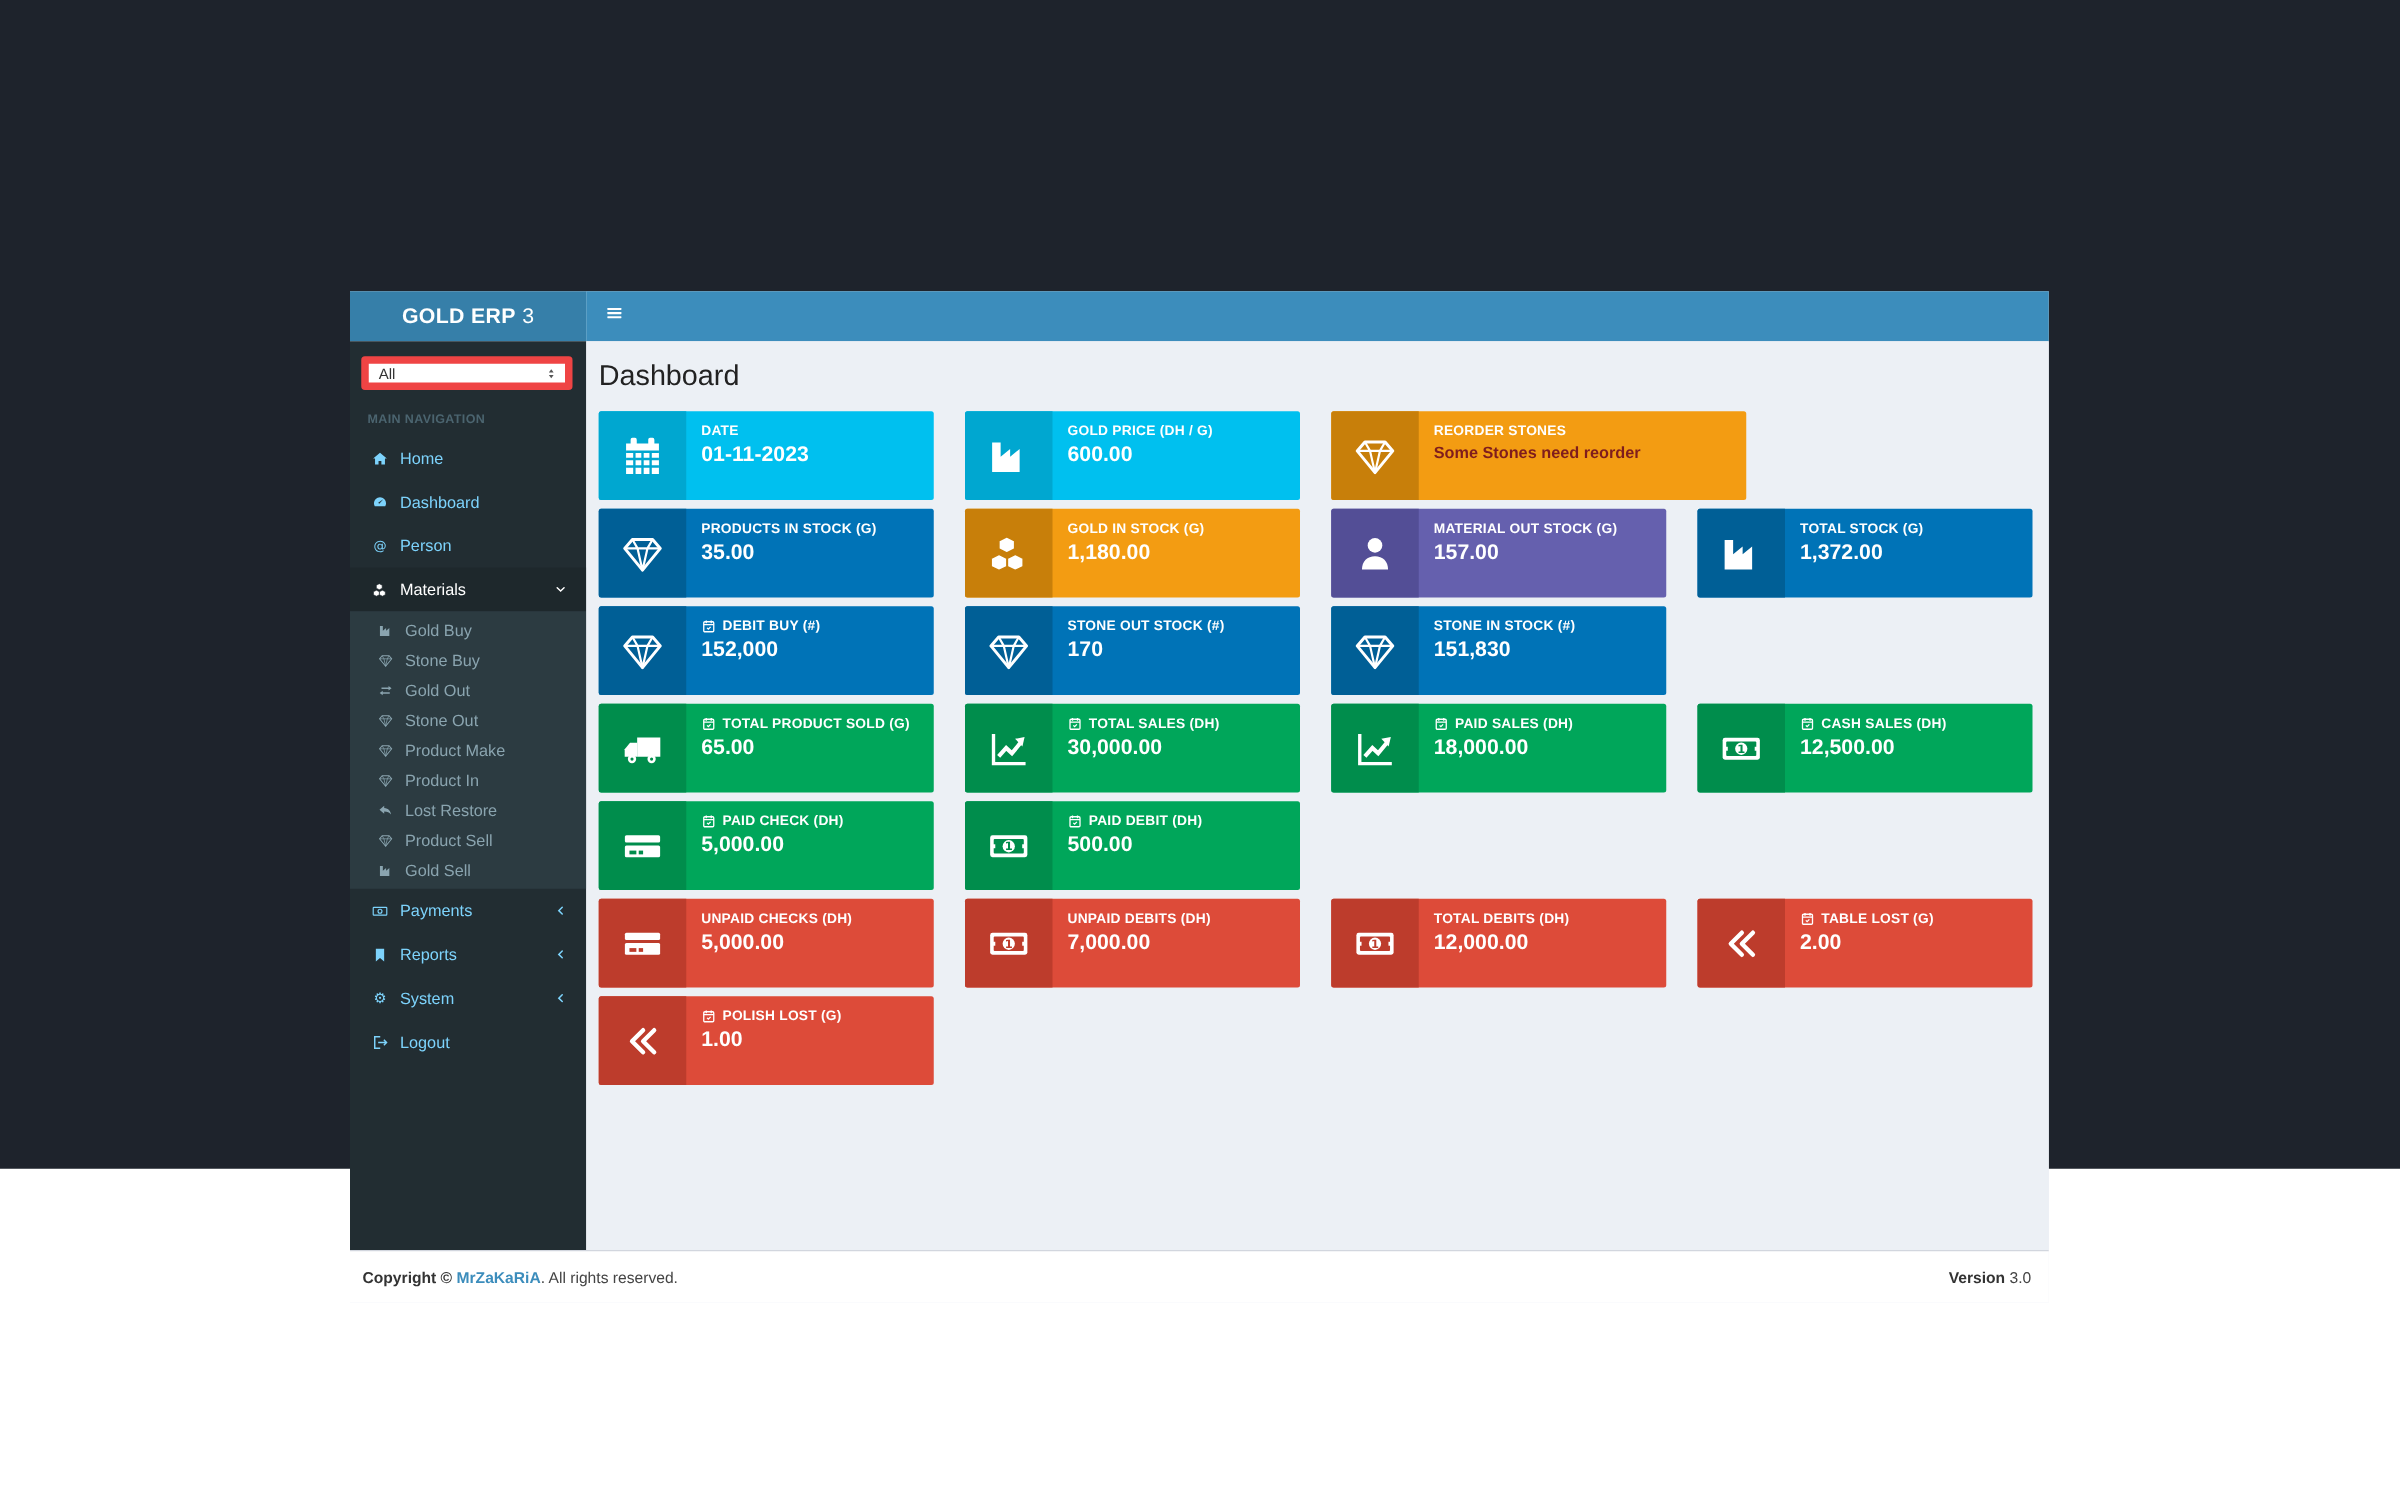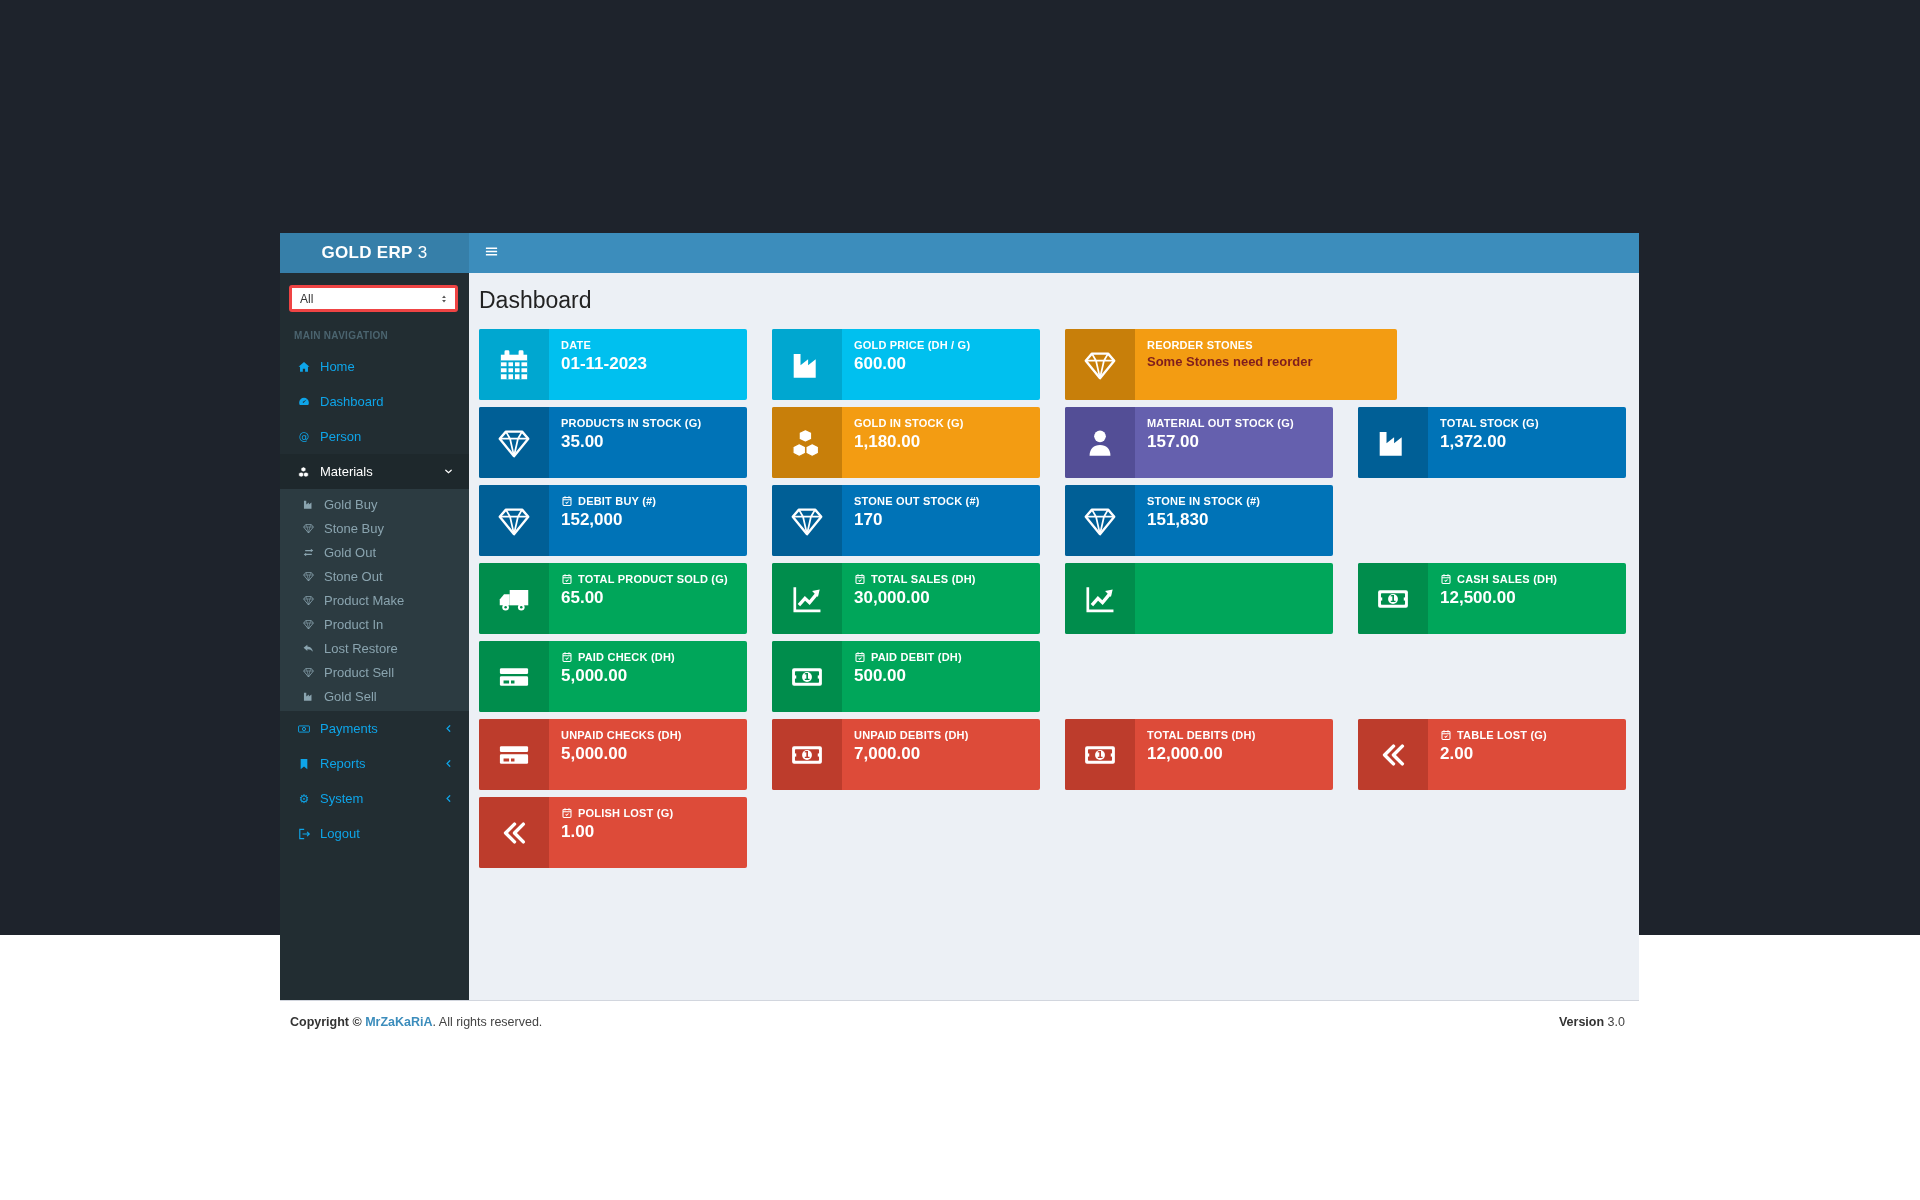--- a/index.html
+++ b/index.html
@@ -17,29 +17,29 @@
   .logo span { font-weight:normal; }
   .navbar { flex:1; background:#3c8dbc; display:flex; align-items:center; }
   .burger { width:44px; height:40px; display:flex; align-items:center; justify-content:center;
             color:#fff; cursor:pointer; }
   .burger svg { width:15px; height:15px; }
 
   
   .bodywrap { flex:1; display:flex; min-height:0; }
   .sidebar { width:189px; flex:none; background:#222d32; display:flex; flex-direction:column; }
   .filter-wrap { padding:12px 11px 8px 9px; }
-  .filter { height:27px; background:#fff; border:3px solid #ef4444; border-radius:3px;
+  .filter { height:27px; background:#fff; border:6px solid #ef4444; border-radius:3px;
             display:flex; align-items:center; justify-content:space-between;
             padding:0 6px 0 8px; font-size:12px; color:#333; cursor:pointer; }
   .filter .icon svg { width:10px; height:12px; display:block; color:#555; }
   .nav-header { color:#4b646f; font-size:10px; font-weight:bold; padding:10px 14px 8px;
                 letter-spacing:.3px; }
   ul.nav { list-style:none; }
   .nav-item { height:35px; display:flex; align-items:center; gap:7px; padding:0 12px 0 15px;
-              color:#0ea5e9; font-size:13px; cursor:pointer; }
+              color:#7dd3fc; font-size:13px; cursor:pointer; }
   .nav-item.active { background:#1e282c; color:#fff; }
   .nav-item .icon, .sub-item .icon { width:18px; display:flex; justify-content:center; flex:none; }
   .nav-item .icon svg { width:14px; height:14px; display:block; }
   .nav-item .chev { margin-left:auto; }
   .nav-item .chev svg { width:11px; height:11px; }
   ul.submenu { list-style:none; background:#2c3b41; padding:3px 0; }
   .sub-item { height:24px; display:flex; align-items:center; gap:7px; padding:0 12px 0 19px;
               color:#8aa4af; font-size:13px; cursor:pointer; }
   .sub-item .icon svg { width:13px; height:13px; display:block; }
 
@@ -492,20 +492,33 @@
                 </div>
               </div>
               <div class="infobox" style="--bg:#00a65a;--ibg:#008d4c;--icu:#008d4c">
                 <div class="ib-icon">
                   <svg viewBox="0 0 24 24">
                     <path d="M4.3 4.5v15h16.2" stroke="currentColor" stroke-width="1.7" fill="none"></path>
                     <path d="M6.9 15.8l3.8-4.2 2.9 2.7 4.7-5.7" stroke="currentColor" stroke-width="2.1" fill="none"></path>
                     <path d="M15.2 7l4.8-1-1.1 4.8z" fill="currentColor"></path>
                   </svg>
                 </div>
+                <div class="ib-body">
+                  <div class="ib-label">
+                    <span class="cal">
+                      <svg viewBox="0 0 24 24" fill="none" stroke="currentColor" stroke-width="2.1">
+                        <rect x="4" y="4.8" width="16" height="16" rx="1.8"></rect>
+                        <path d="M8 2.6v4.4M16 2.6v4.4M4 9.4h16"></path>
+                        <path d="M9.3 14.6l2.1 2.1 3.6-3.7"></path>
+                      </svg>
+                    </span>
+                    <span>PAID SALES (DH)</span>
+                  </div>
+                  <div class="ib-value">18,000.00</div>
+                </div>
               </div>
               <div class="infobox" style="--bg:#00a65a;--ibg:#008d4c;--icu:#008d4c">
                 <div class="ib-icon">
                   <svg viewBox="0 0 24 24">
                     <rect x="2.6" y="6.5" width="18.8" height="11" rx="1.2" fill="currentColor"></rect>
                     <rect x="4.4" y="8.3" width="15.2" height="7.4" rx=".5" fill="var(--icu,#bd3c2c)"></rect>
                     <rect x="3.4" y="11" width="1.8" height="2" fill="currentColor"></rect>
                     <rect x="18.8" y="11" width="1.8" height="2" fill="currentColor"></rect>
                     <circle cx="12" cy="12" r="3.1" fill="currentColor"></circle>
                     <text x="12" y="14.1" font-size="5.8" font-weight="bold" text-anchor="middle" fill="var(--icu,#bd3c2c)" font-family="DejaVu Sans, sans-serif">1</text>

